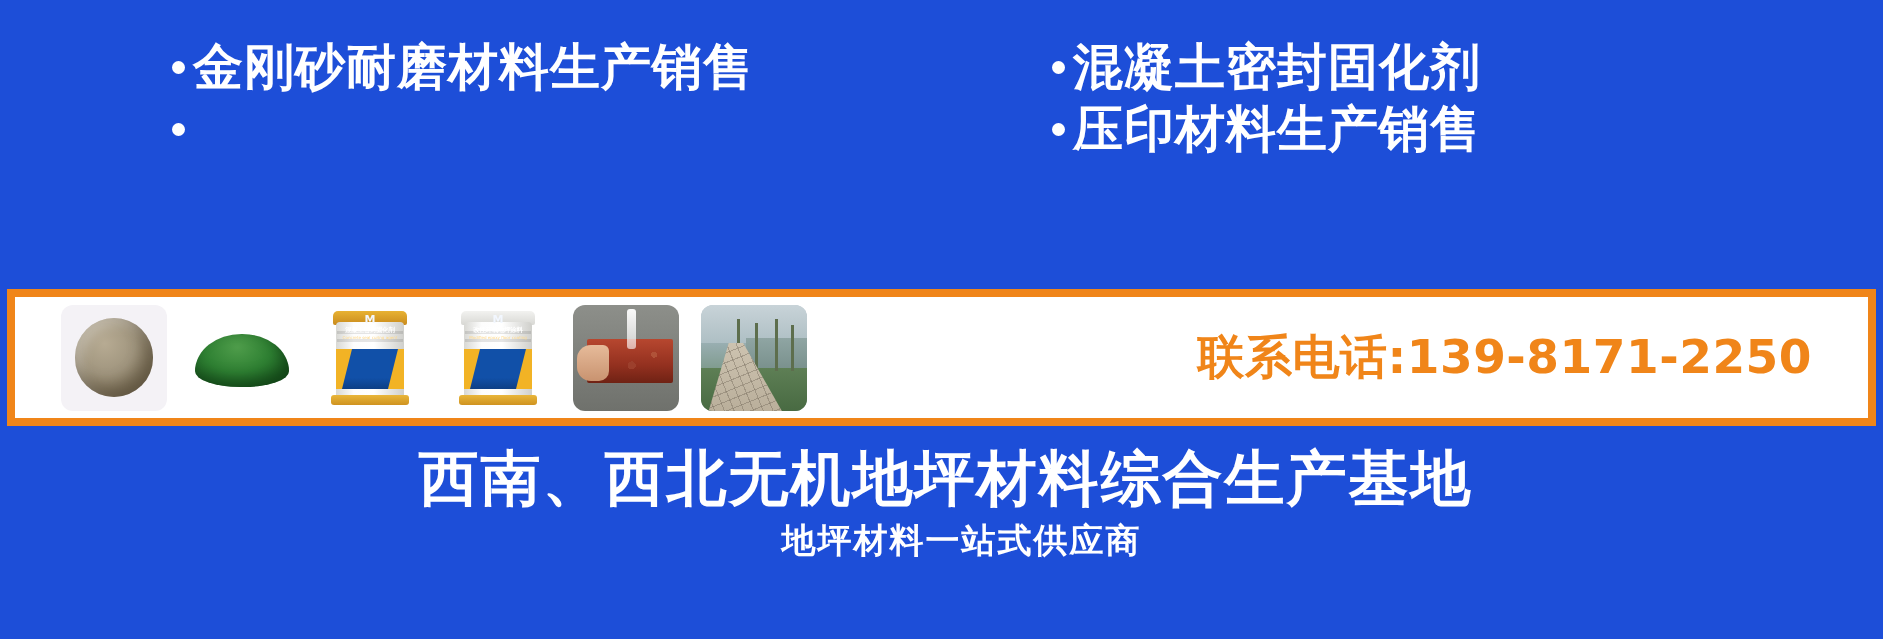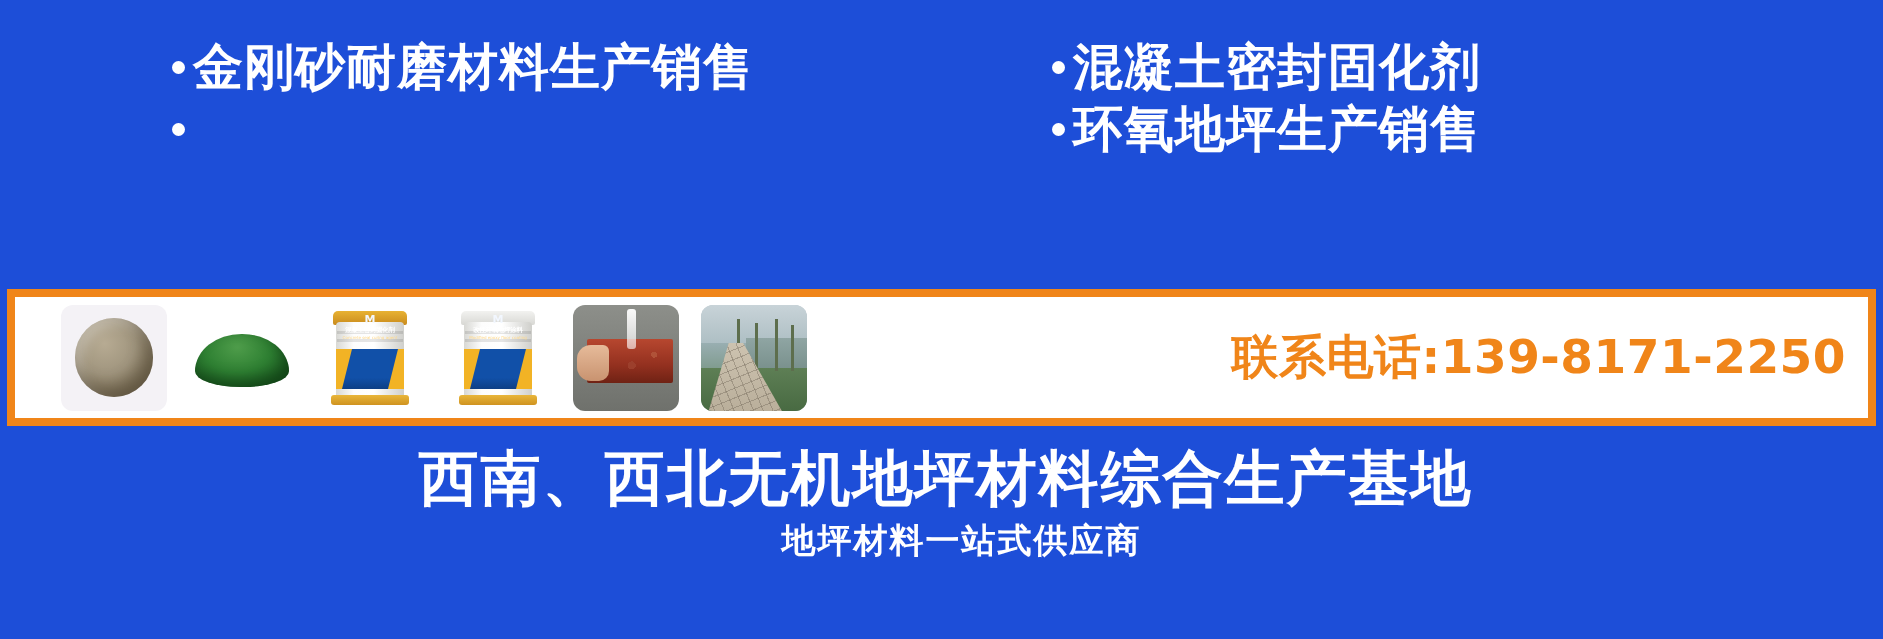--- a/index.html
+++ b/index.html
@@ -344,21 +344,21 @@
     background:
       linear-gradient(#5d6e4d 0 100%) 6px 0/3px 52px no-repeat,
       linear-gradient(#5d6e4d 0 100%) 24px 4px/3px 48px no-repeat,
       linear-gradient(#5d6e4d 0 100%) 44px 0/3px 52px no-repeat,
       linear-gradient(#5d6e4d 0 100%) 60px 6px/3px 46px no-repeat;
   }
 
   
   .phone {
     margin-left: auto;
-    padding-right: 22px;
+    padding-right: 56px;
     color: #f08519;
     font-size: 47px;
     font-weight: bold;
     white-space: nowrap;
     letter-spacing: 0.5px;
   }
 
   
   .headline-zone {
     position: absolute;
@@ -405,21 +405,21 @@
       </div>
     </div>
 
     <div class="bullet-col right">
       <div class="bullet-row">
         <span class="bullet-dot"></span>
         <span class="bullet-text">混凝土密封固化剂</span>
       </div>
       <div class="bullet-row">
         <span class="bullet-dot"></span>
-        <span class="bullet-text">环氧地坪生产销售</span>
+        <span class="bullet-text">压印材料生产销售</span>
       </div>
     </div>
 
   </div>
 
   <div class="strip">
 
     <div class="thumbs">
 
       <div class="thumb t-powder-grey">

